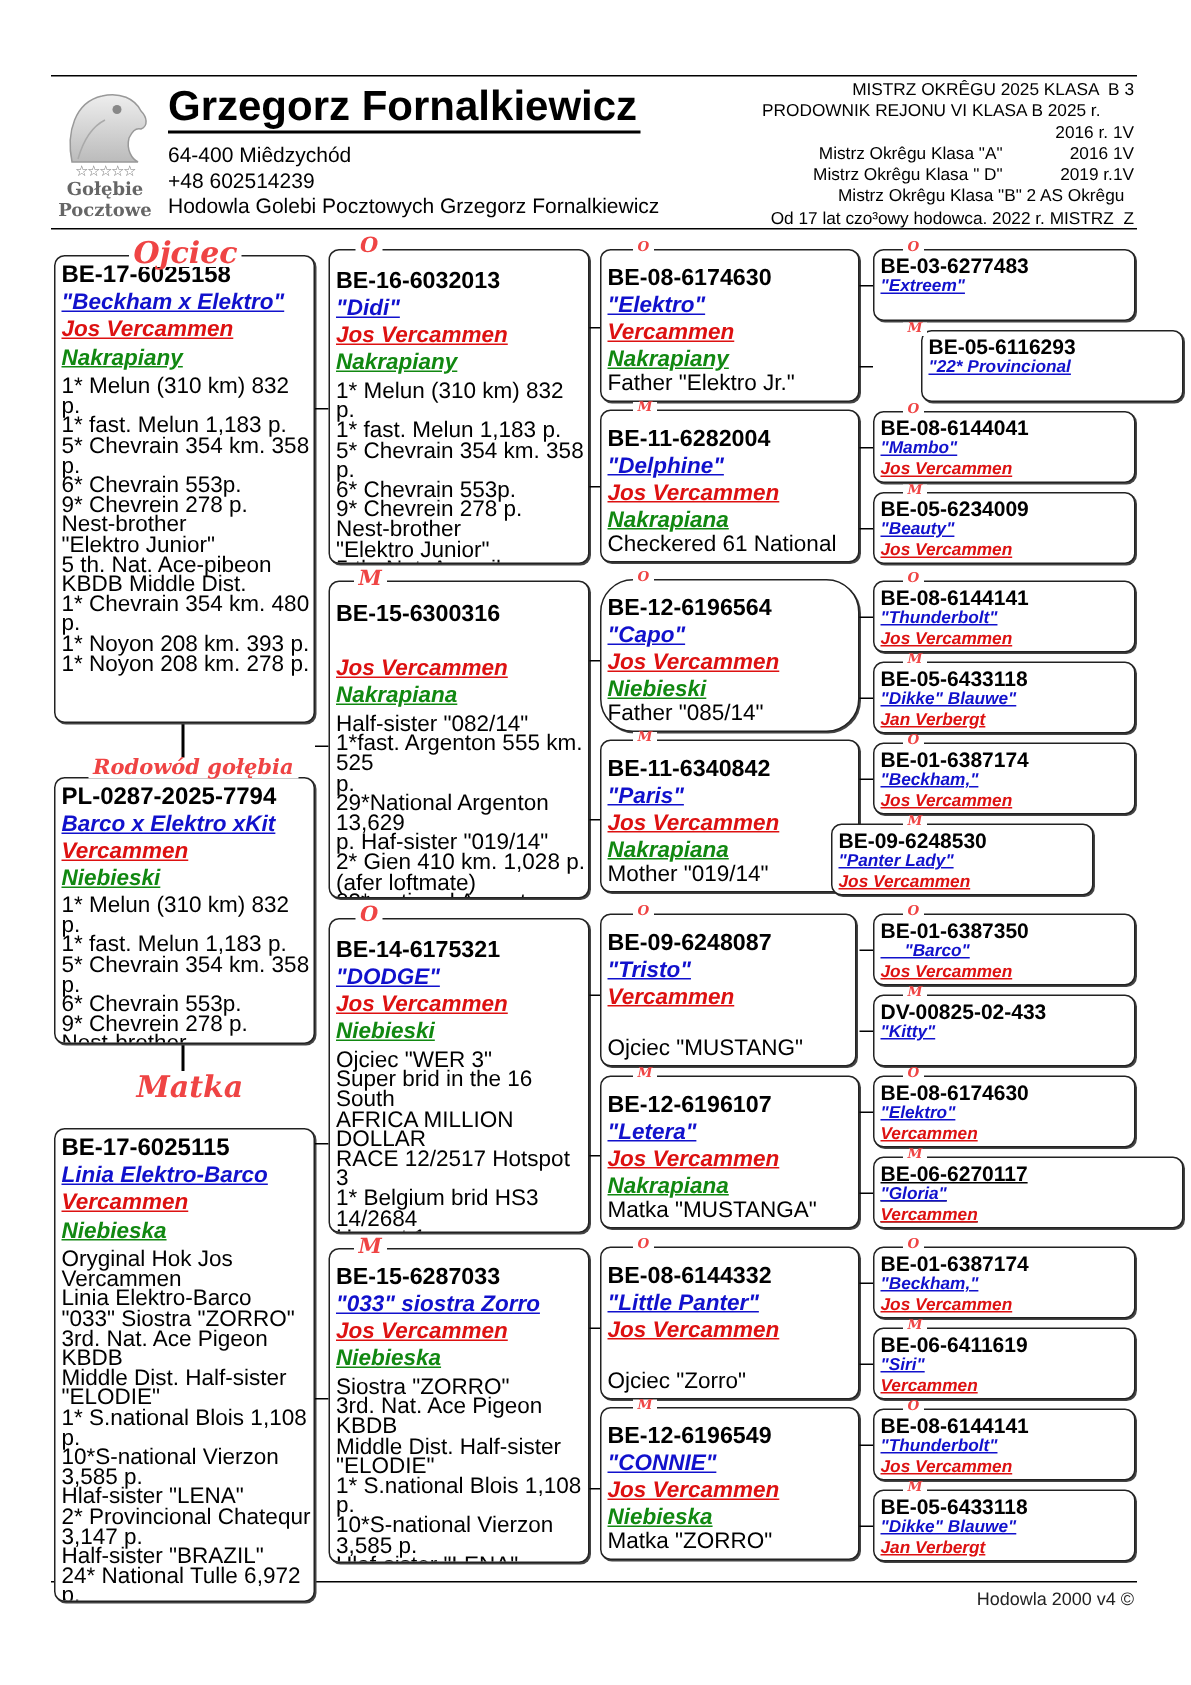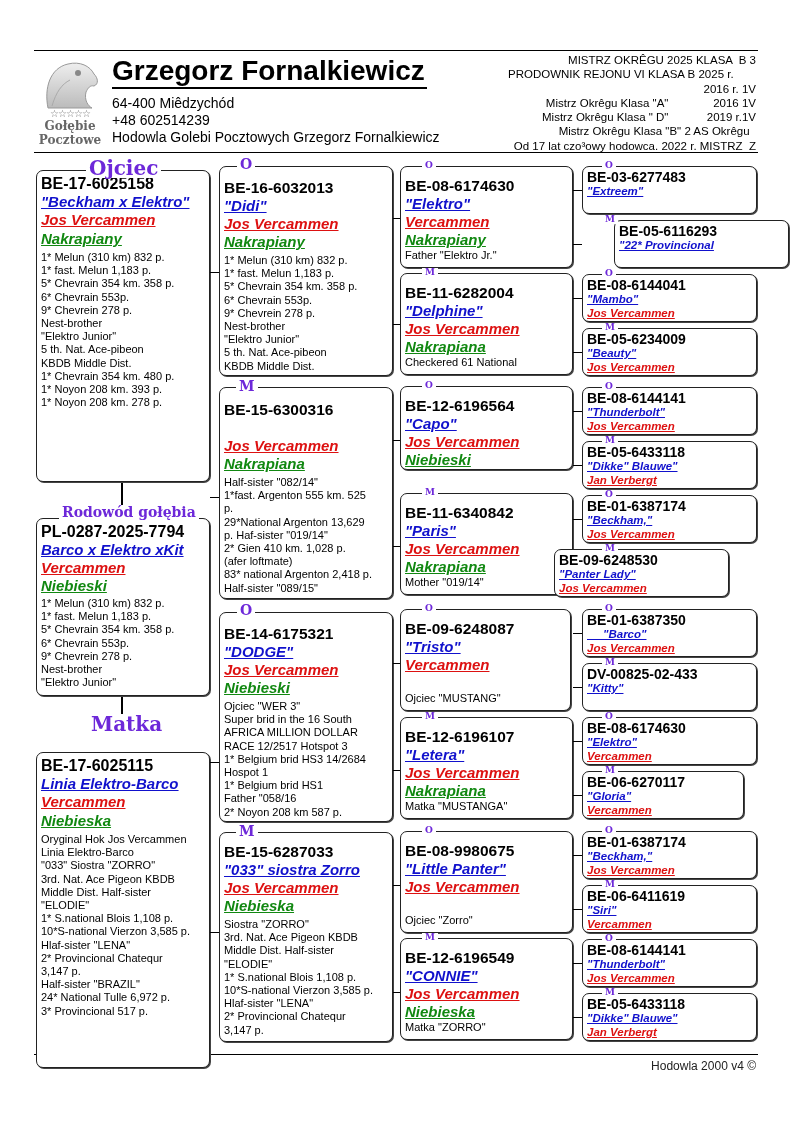--- a/index.html
+++ b/index.html
@@ -20,30 +20,30 @@
             letter-spacing: 0; border-bottom: 2px solid #000; line-height: 33px; padding-right: 2px; }
   .h-line { position: absolute; left: 112px; font-size: 14px; line-height: 17px; }
   .h-right { position: absolute; right: 38px; top: 53px; width: 300px; text-align: right;
              font-size: 11.5px; line-height: 14.3px; }
   .h-right div { white-space: pre; }
 
   
   .box { position: absolute; border: 1px solid #222; border-radius: 7px;
          box-shadow: 1px 1px 0 #444; background: #fff; box-sizing: border-box; padding: 4px 0 0 4px; overflow: hidden; }
   .legend { position: absolute; background: #fff; font-family: "DejaVu Serif", serif;
-            font-weight: bold; color: #6d28d9; padding: 0 3px; line-height: 1; }
+            font-weight: bold; color: #ef4444; padding: 0 3px; line-height: 1; font-style: italic; }
   .lg-big { font-size: 20px; }
   .lg-mid { font-size: 14px; }
   .lg-xs  { font-size: 9px; }
 
   .ring { font-weight: bold; display: block; white-space: nowrap; }
   .nm { font-weight: bold; font-style: italic; color: #1111cc; text-decoration: underline; display: block; white-space: nowrap; }
   .br { font-weight: bold; font-style: italic; color: #dd1111; text-decoration: underline; display: block; white-space: nowrap; }
   .cl { font-weight: bold; font-style: italic; color: #118811; text-decoration: underline; display: block; white-space: nowrap; }
-  .info { font-size: 11px; line-height: 13.2px; white-space: pre-line; }
+  .info { font-size: 15px; line-height: 13.2px; white-space: pre-line; }
 
   .g1 .ring { font-size: 16px; line-height: 18px; }
   .g1 .nm, .g1 .br, .g1 .cl { font-size: 15px; line-height: 18px; }
   .g2 .ring { font-size: 15.5px; line-height: 18px; }
   .g2 .nm, .g2 .br, .g2 .cl { font-size: 15px; line-height: 18px; }
   .g3 .ring { font-size: 15.5px; line-height: 18px; }
   .g3 .nm, .g3 .br, .g3 .cl { font-size: 15px; line-height: 18px; }
   .g4 .ring { font-size: 14px; line-height: 16px; }
   .g4 .nm, .g4 .br { font-size: 11.5px; line-height: 13.5px; }
 
@@ -241,21 +241,21 @@
     </div>
     <div class="legend lg-xs" style="left:422px; top:161px;">O</div>
     <div class="box g3" style="left:400px; top:273px; width:173px; height:102px;">
       <span class="ring" style="margin-top:6px;">BE-11-6282004</span>
       <span class="nm">"Delphine"</span>
       <span class="br">Jos Vercammen</span>
       <span class="cl" style="min-height:18px;">Nakrapiana</span>
       <div class="info">Checkered 61 National</div>
     </div>
     <div class="legend lg-xs" style="left:422px; top:268px;">M</div>
-    <div class="box g3" style="left:400px; top:386px; width:173px; height:84px;">
+    <div class="box g3" style="left:400px; top:386px; width:173px; height:102px;border-radius:22px;">
       <span class="ring" style="margin-top:6px;">BE-12-6196564</span>
       <span class="nm">"Capo"</span>
       <span class="br">Jos Vercammen</span>
       <span class="cl" style="min-height:18px;">Niebieski</span>
       <div class="info">Father "085/14"</div>
     </div>
     <div class="legend lg-xs" style="left:422px; top:381px;">O</div>
     <div class="box g3" style="left:400px; top:493px; width:173px; height:102px;">
       <span class="ring" style="margin-top:6px;">BE-11-6340842</span>
       <span class="nm">"Paris"</span>
@@ -274,21 +274,21 @@
     <div class="legend lg-xs" style="left:422px; top:604px;">O</div>
     <div class="box g3" style="left:400px; top:717px; width:173px; height:102px;">
       <span class="ring" style="margin-top:6px;">BE-12-6196107</span>
       <span class="nm">"Letera"</span>
       <span class="br">Jos Vercammen</span>
       <span class="cl" style="min-height:18px;">Nakrapiana</span>
       <div class="info">Matka "MUSTANGA"</div>
     </div>
     <div class="legend lg-xs" style="left:422px; top:712px;">M</div>
     <div class="box g3" style="left:400px; top:831px; width:173px; height:102px;">
-      <span class="ring" style="margin-top:6px;">BE-08-9980675</span>
+      <span class="ring" style="margin-top:6px;">BE-08-6144332</span>
       <span class="nm">"Little Panter"</span>
       <span class="br">Jos Vercammen</span>
       <span class="cl" style="min-height:18px;"></span>
       <div class="info">Ojciec "Zorro"</div>
     </div>
     <div class="legend lg-xs" style="left:422px; top:826px;">O</div>
     <div class="box g3" style="left:400px; top:938px; width:173px; height:102px;">
       <span class="ring" style="margin-top:6px;">BE-12-6196549</span>
       <span class="nm">"CONNIE"</span>
       <span class="br">Jos Vercammen</span>
@@ -374,21 +374,21 @@
       <span class="nm" style="white-space:pre;">"Kitty"</span>
       <span class="br"></span>
     </div>
     <div class="legend lg-xs" style="left:602px; top:658px;">M</div>
     <div class="box g4" style="left:582px; top:717px; width:175px; height:48px; padding-top:2px;">
       <span class="ring">BE-08-6174630</span>
       <span class="nm" style="white-space:pre;">"Elektro"</span>
       <span class="br">Vercammen</span>
     </div>
     <div class="legend lg-xs" style="left:602px; top:712px;">O</div>
-    <div class="box g4" style="left:582px; top:771px; width:162px; height:48px; padding-top:2px;">
+    <div class="box g4" style="left:582px; top:771px; width:207px; height:48px; padding-top:2px;text-decoration:underline;">
       <span class="ring">BE-06-6270117</span>
       <span class="nm" style="white-space:pre;">"Gloria"</span>
       <span class="br">Vercammen</span>
     </div>
     <div class="legend lg-xs" style="left:602px; top:766px;">M</div>
     <div class="box g4" style="left:582px; top:831px; width:175px; height:48px; padding-top:2px;">
       <span class="ring">BE-01-6387174</span>
       <span class="nm" style="white-space:pre;">"Beckham,"</span>
       <span class="br">Jos Vercammen</span>
     </div>

